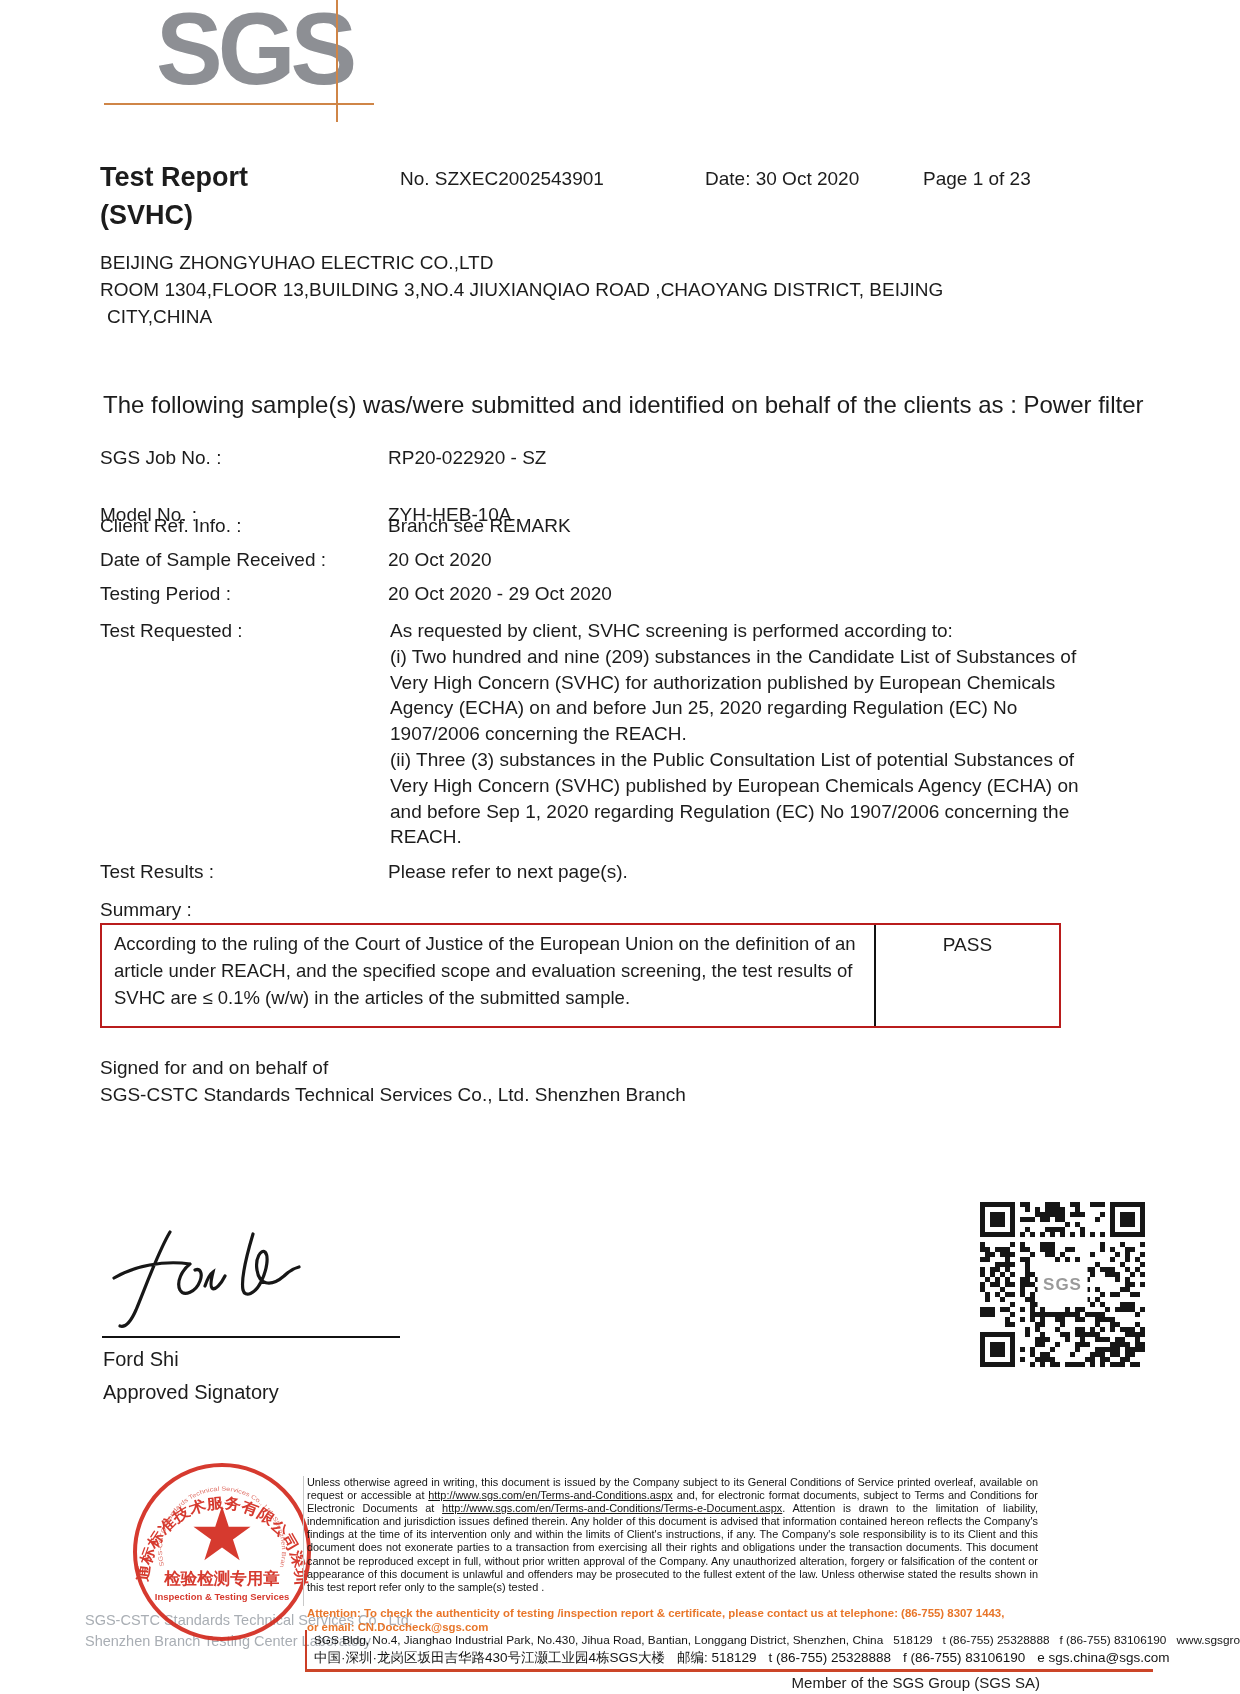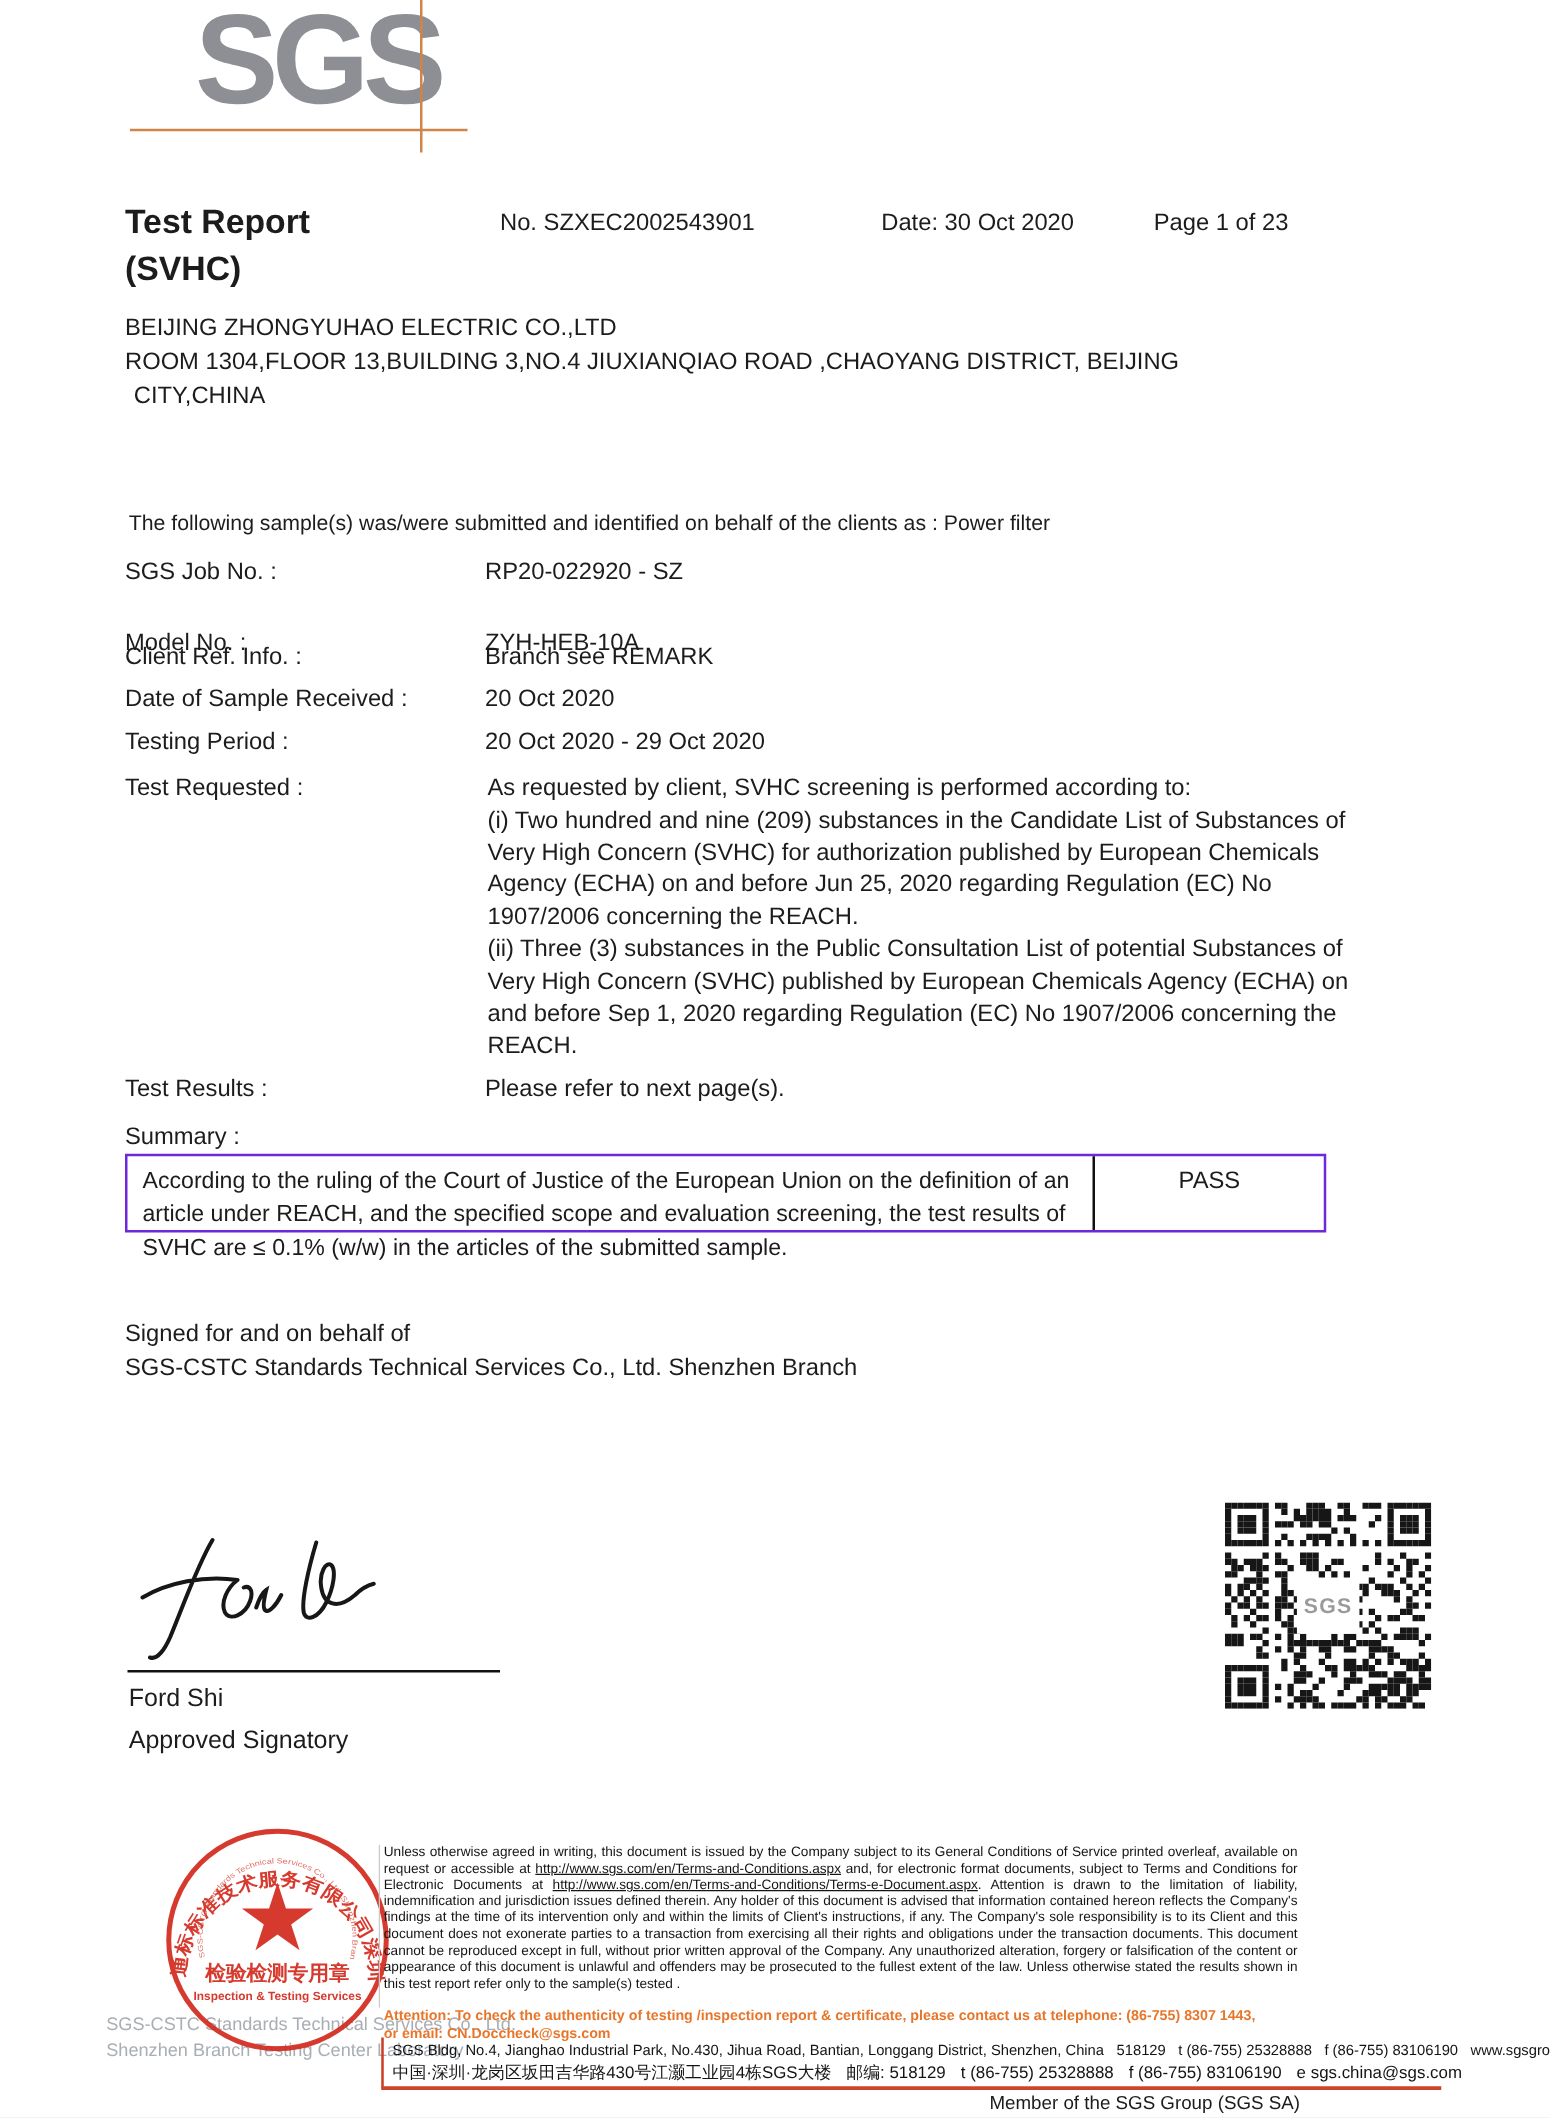--- a/index.html
+++ b/index.html
@@ -10,29 +10,29 @@
              color:#8d8f94;letter-spacing:-5px;transform:scaleY(1.02);line-height:104px;}
   .logo-vline{position:absolute;left:336px;top:0;width:2px;height:122px;background:#cf8547;}
   .logo-hline{position:absolute;left:104px;top:103px;width:270px;height:2px;background:#cf8547;}
   .title1{position:absolute;left:100px;top:162px;font-size:27px;font-weight:bold;}
   .title2{position:absolute;left:100px;top:200px;font-size:27px;font-weight:bold;}
   .hmeta{position:absolute;top:168px;font-size:19px;}
   .h-no{left:400px;} .h-date{left:705px;} .h-page{left:923px;}
   
   .client{position:absolute;left:100px;top:249px;font-size:19px;line-height:27px;}
   .client .indent{padding-left:7px;}
-  .sample{position:absolute;left:103px;top:409px;font-size:17px;}
+  .sample{position:absolute;left:103px;top:391px;font-size:24px;}
   
   .flabel{position:absolute;left:100px;font-size:19px;}
   .fvalue{position:absolute;left:388px;font-size:19px;}
   .r1{top:447px;} .r2{top:467px;margin-top:37px;} .r3{top:515px;} .r4{top:549px;} .r5{top:583px;}
   .r6{top:620px;} .r7{top:861px;}
   .tr-para{position:absolute;left:390px;top:618px;width:700px;font-size:19px;line-height:25.8px;}
   .summary-h{position:absolute;left:100px;top:899px;font-size:19px;}
-  .sum-box{position:absolute;left:100px;top:923px;width:961px;height:63px;border:2px solid #6d28d9;
+  .sum-box{position:absolute;left:100px;top:923px;width:961px;height:105px;border:2px solid #b91c1c;
            display:flex;box-sizing:border-box;}
   .sum-left{flex:1;padding:5px 10px 0 12px;font-size:18.5px;line-height:27px;box-sizing:border-box;}
   .sum-right{width:185px;border-left:2px solid #111;text-align:center;padding-top:9px;
              font-size:19px;box-sizing:border-box;}
   .signed1{position:absolute;left:100px;top:1057px;font-size:19px;}
   .signed2{position:absolute;left:100px;top:1084px;font-size:19px;}
   .sig-svg{position:absolute;left:106px;top:1218px;}
   .sig-line{position:absolute;left:102px;top:1336px;width:298px;height:2px;background:#111;}
   .sig-name{position:absolute;left:103px;top:1348px;font-size:20px;}
   .sig-title{position:absolute;left:103px;top:1381px;font-size:20px;}

